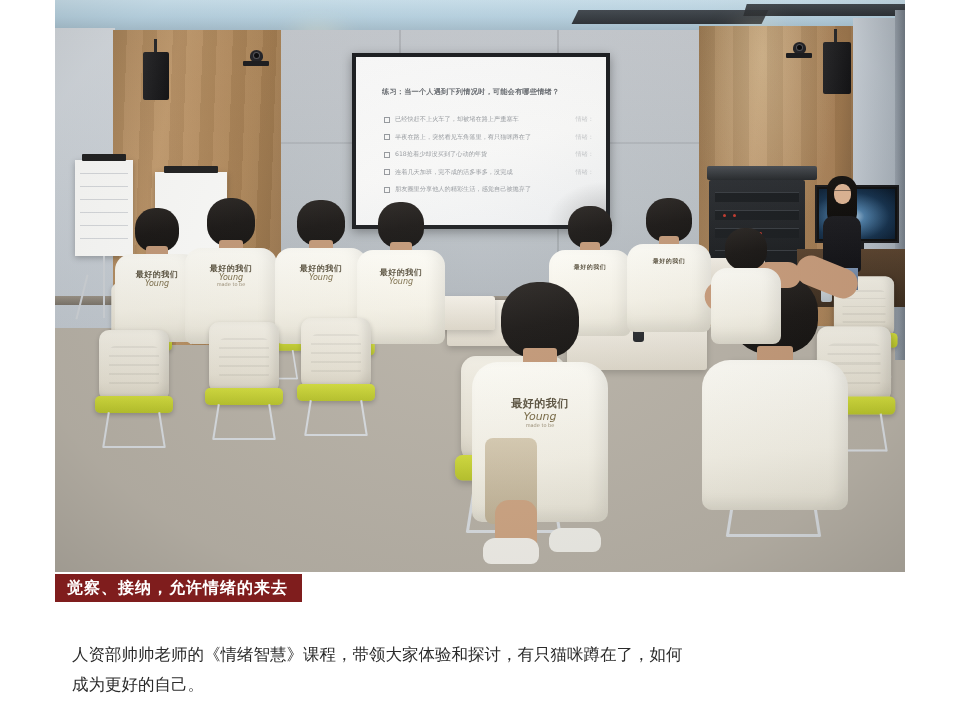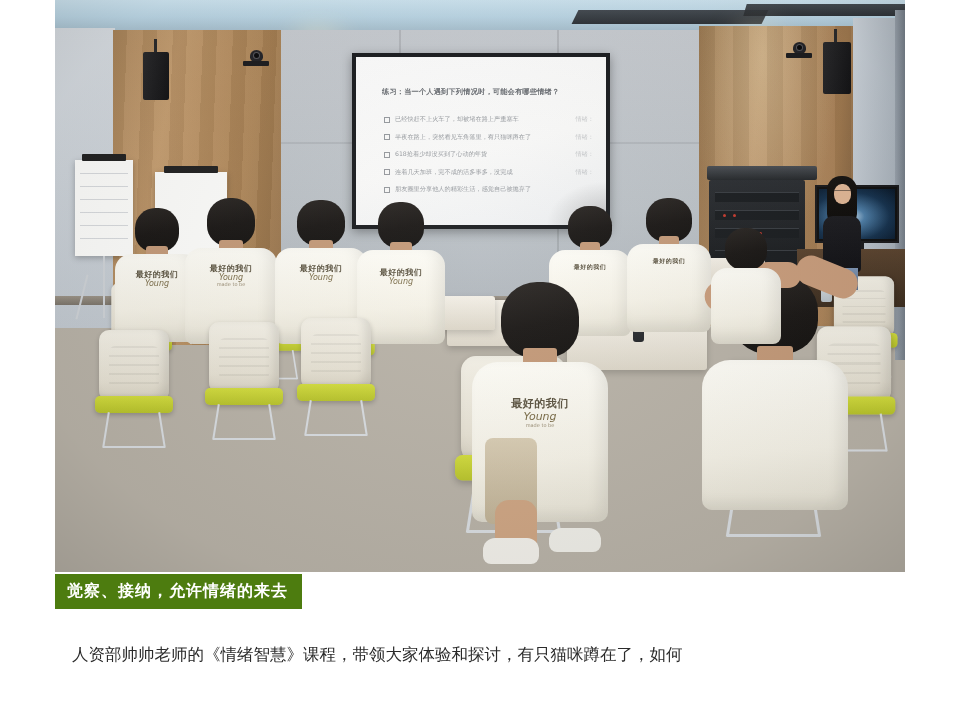--- a/index.html
+++ b/index.html
@@ -327,24 +327,24 @@
   .photo > * { }
   .photo-vignette{
     position:absolute; inset:0; pointer-events:none;
     background: radial-gradient(ellipse at 50% 45%, rgba(255,255,255,.05) 0%, rgba(0,0,0,.06) 78%, rgba(0,0,0,.14) 100%);
   }
 
   
   .caption-banner {
     position: absolute;
     left: 55px; top: 574px;
-    height: 35px;
+    height: 28px;
     padding: 0 14px 0 12px;
     display: flex; align-items: center;
-    background: #4d7c0f;
+    background: #7f1d1d;
     text-align: right;
   }
   .caption-banner .txt {
     color: #ffffff;
     font-family: "DejaVu Sans", sans-serif;
     font-size: 16px;
     font-weight: 700;
     letter-spacing: 1px;
     white-space: nowrap;
   }
@@ -656,15 +656,16 @@
 
     <div class="photo-vignette"></div>
   </div>
 
   <div class="caption-banner">
     <span class="txt">觉察、接纳，允许情绪的来去</span>
   </div>
 
   <div class="body-copy">
     <p>人资部帅帅老师的《情绪智慧》课程，带领大家体验和探讨，有只猫咪蹲在了，如何</p>
+    <p>成为更好的自己。</p>
   </div>
 
 </div>
 
 </body></html>

